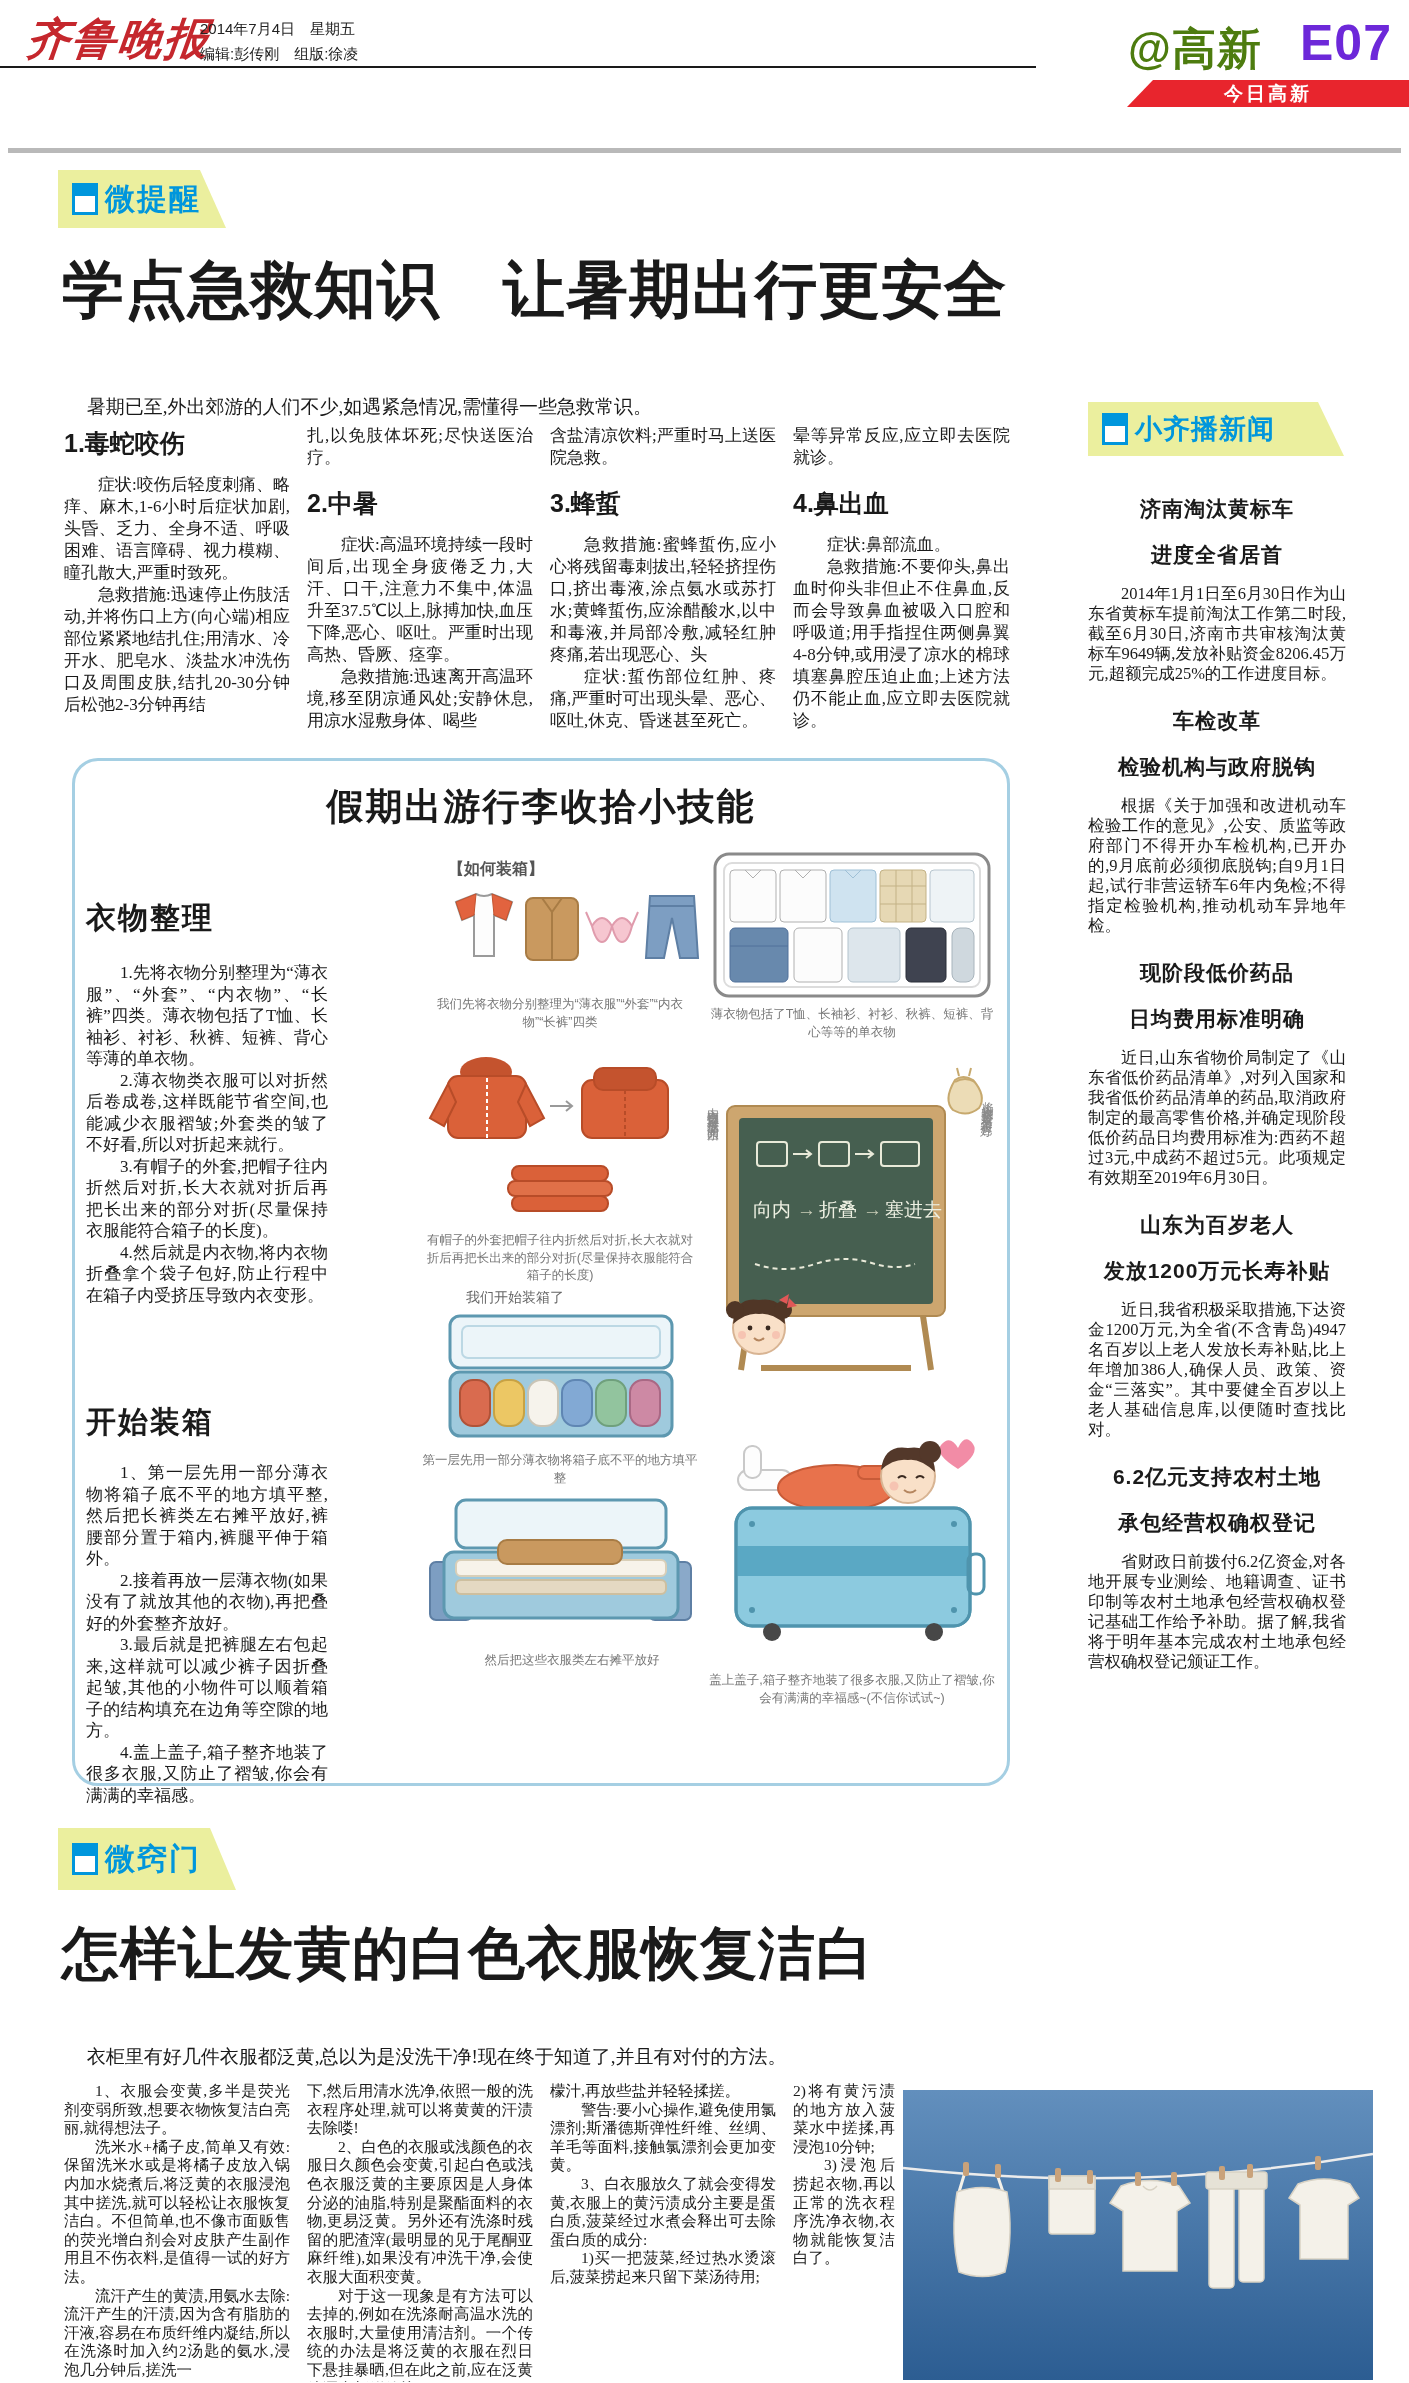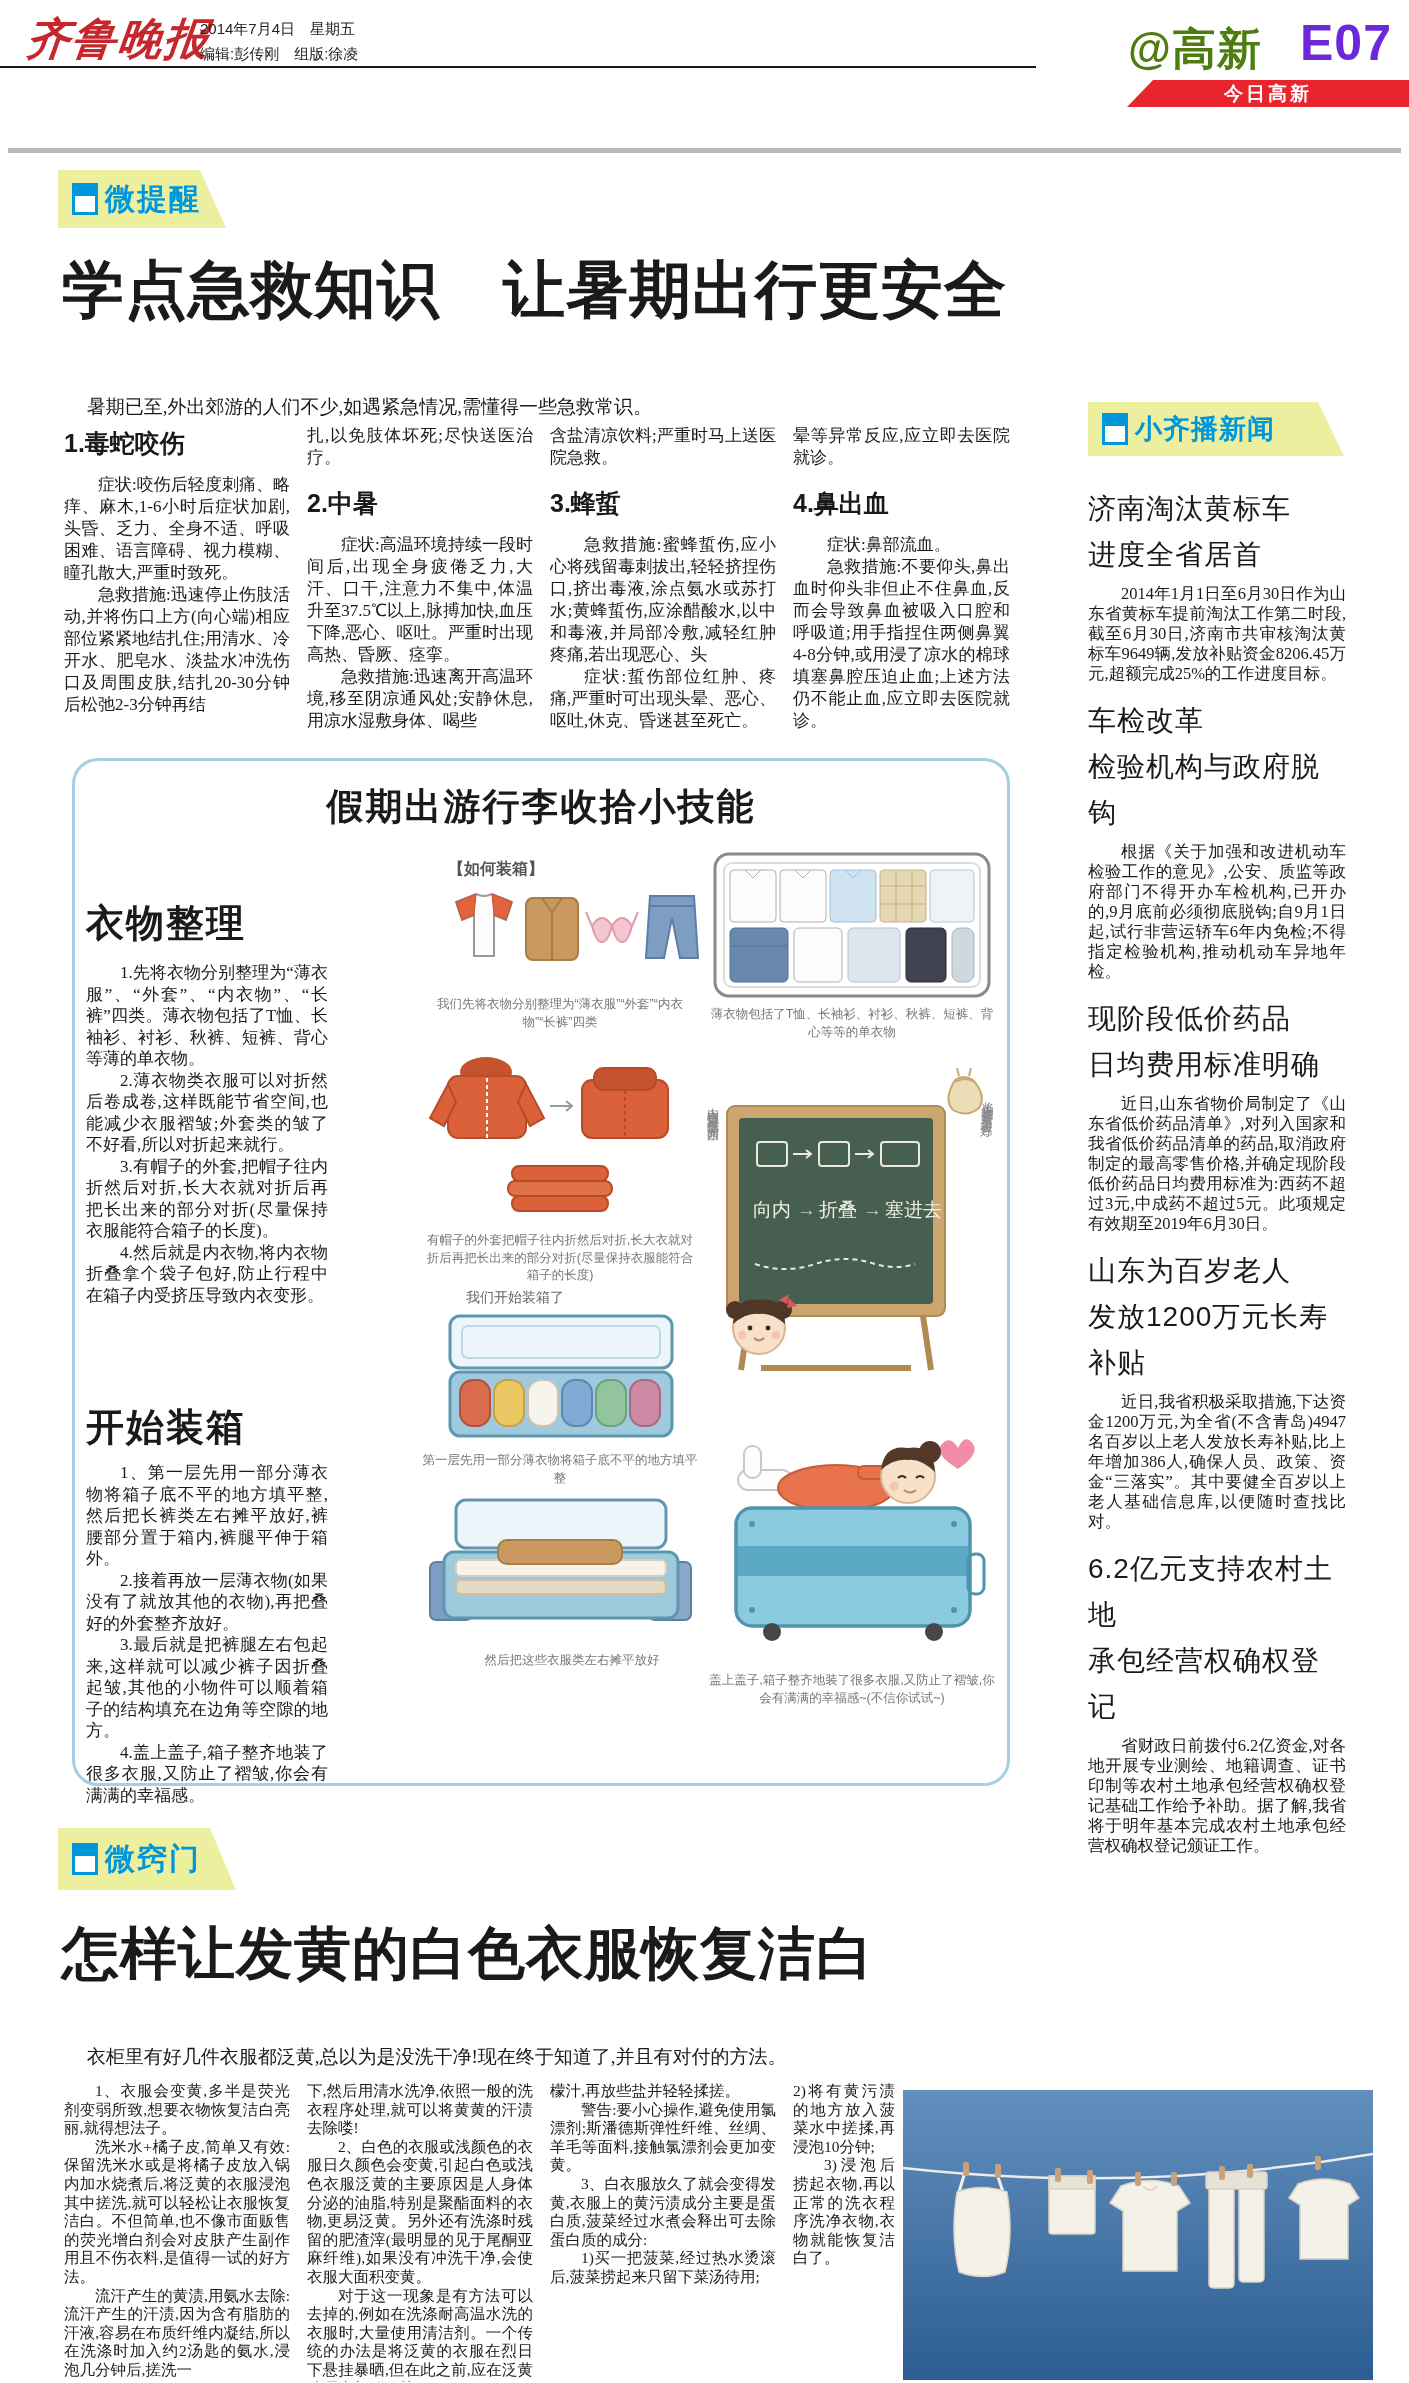--- a/index.html
+++ b/index.html
@@ -34,42 +34,42 @@
   .fa-c1{left:64px;} .fa-c2{left:307px;} .fa-c3{left:550px;} .fa-c4{left:793px;width:217px;}
   .fa-col .blk-p{font-family:"Liberation Serif",serif;font-size:17px;line-height:22px;
                  text-align:justify;text-indent:2em;margin:0;}
   .fa-col .blk-p.noind{text-indent:0;}
   .fa-col .blk-h{font-size:25px;font-weight:bold;margin:18px 0 14px;}
   .fa-c1 .blk-h:first-child{margin-top:2px;}
   
   .pack-box{left:72px;top:758px;width:938px;height:1028px;border:3px solid #a5cfe3;border-radius:26px;
             box-sizing:border-box;background:#fff;}
   .pack-title{left:72px;top:782px;width:938px;text-align:center;font-size:37px;font-weight:bold;letter-spacing:2px;}
-  .pk-h{font-size:38px;font-weight:bold;letter-spacing:2px;}
+  .pk-h{font-size:30px;font-weight:bold;letter-spacing:2px;}
   .pk-h1{left:86px;top:898px;} .pk-h2{left:86px;top:1402px;}
   .pk-text{width:242px;}
   .pk-t1{left:86px;top:962px;} .pk-t2{left:86px;top:1462px;}
   .pk-text .blk-p{font-family:"Liberation Serif",serif;font-size:17px;line-height:21.5px;
                   text-align:justify;text-indent:2em;margin:0;}
   .cap{font-size:12.5px;color:#777;line-height:1.4;text-align:center;}
   .cap-howto{left:448px;top:858px;width:220px;font-size:16px;color:#555;font-weight:bold;text-align:left;}
   .cap-sort{left:426px;top:996px;width:268px;}
   .cap-thin{left:710px;top:1006px;width:284px;}
   .cap-hoodie{left:422px;top:1232px;width:276px;}
   .cap-start{left:466px;top:1288px;width:200px;font-size:14px;color:#666;text-align:left;}
   .cap-layer1{left:422px;top:1452px;width:276px;}
   .cap-layer2{left:452px;top:1652px;width:240px;}
   .cap-happy{left:704px;top:1672px;width:296px;}
   .cap-vert{writing-mode:vertical-rl;font-size:12px;color:#8a8a8a;letter-spacing:2px;height:170px;}
   .cap-bleft{left:704px;top:1098px;}
   .cap-bright{left:974px;top:1092px;transform:rotate(4deg);}
   
   .sidebar{left:1088px;top:486px;width:258px;}
   .sb-item{margin-bottom:14px;}
-  .sb-t span{display:block;font-size:28px;font-weight:normal;line-height:46px;letter-spacing:1px;}
+  .sb-t span{display:block;font-size:21px;font-weight:bold;line-height:46px;letter-spacing:1px;text-align:center;}
   .sb-body{margin-top:6px;font-family:"Liberation Serif",serif;font-size:16.5px;line-height:20px;
            text-align:justify;text-indent:2em;}
   
   .headline2{left:62px;top:1916px;width:880px;font-size:57px;font-weight:bold;letter-spacing:1px;white-space:nowrap;}
   .intro2{left:64px;top:2044px;width:760px;font-family:"Liberation Serif",serif;font-size:19px;text-indent:1.2em;}
   .tip-col{top:2082px;width:226px;height:300px;overflow:hidden;}
   .tp-c1{left:64px;} .tp-c2{left:307px;} .tp-c3{left:550px;} .tp-c4{left:793px;width:102px;}
   .tip-col .blk-p{font-family:"Liberation Serif",serif;font-size:15.5px;line-height:18.6px;
                   text-align:justify;text-indent:2em;margin:0;}
   .tip-col .blk-p.noind{text-indent:0;}

